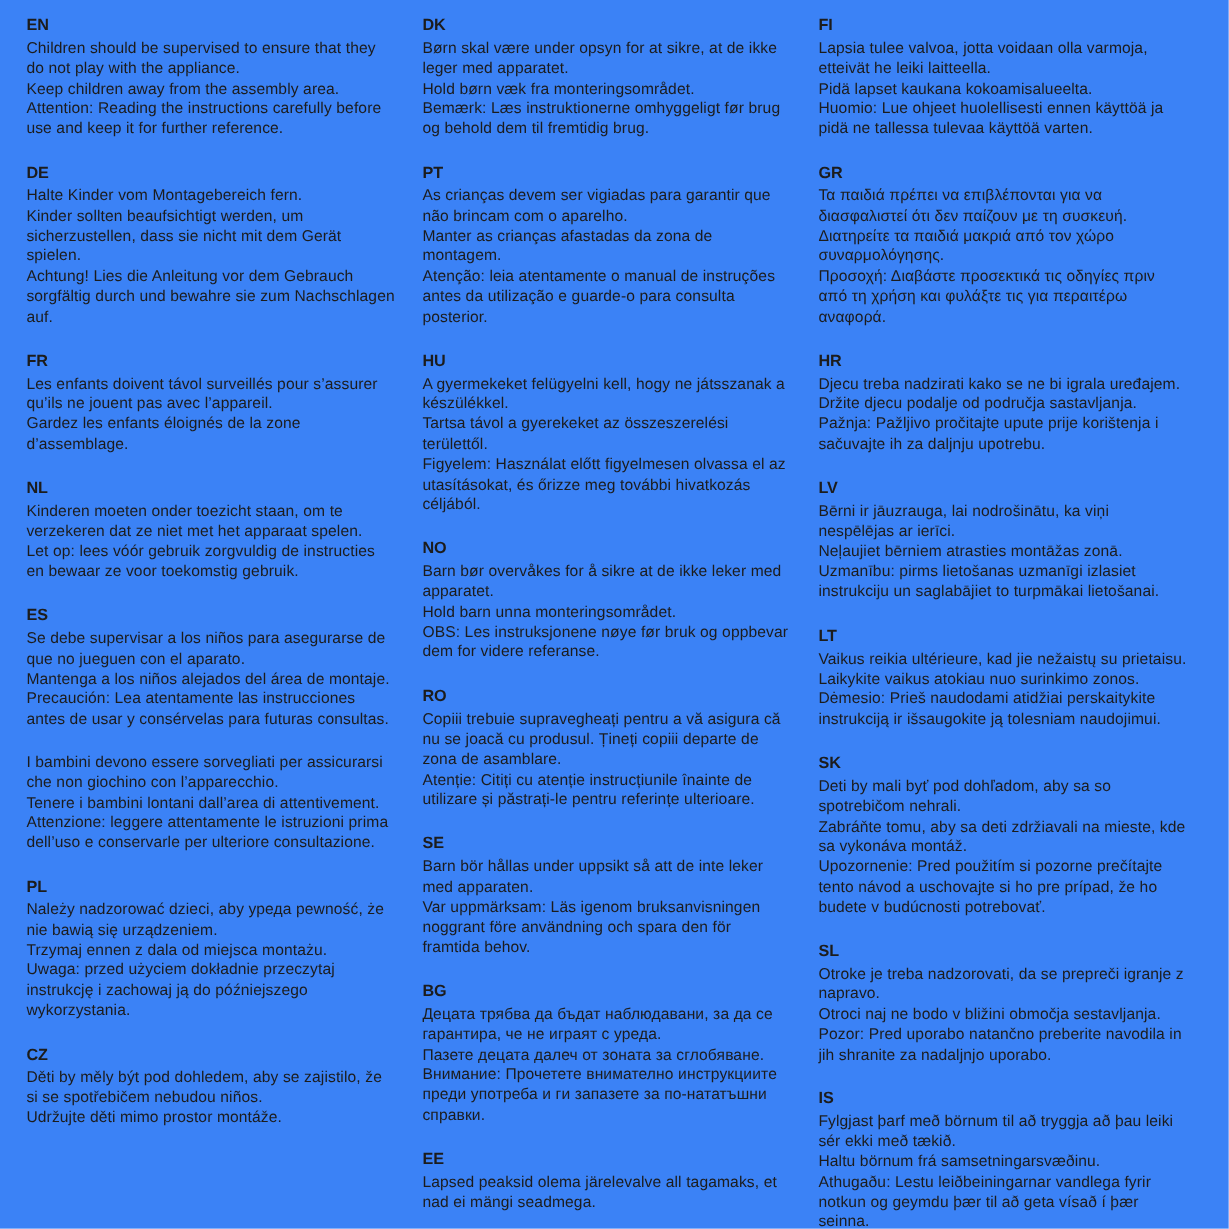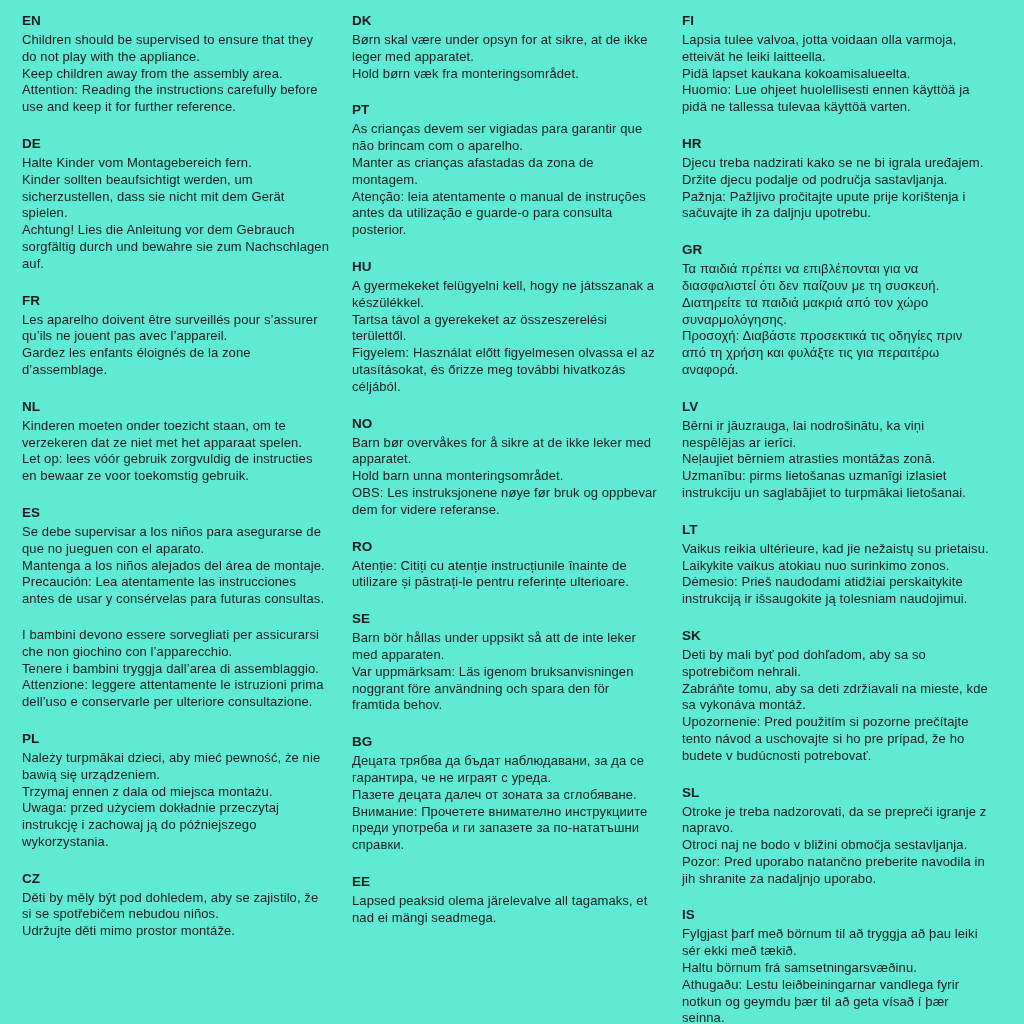--- a/index.html
+++ b/index.html
@@ -8,21 +8,21 @@
     background: #ffffff;
     color: #1c1c1c;
     font-family: "Liberation Sans", "DejaVu Sans", sans-serif;
   }
   .page {
     width: 1024px;
     height: 1024px;
     box-sizing: border-box;
     padding: 12px 20px 10px 22px;
     overflow: hidden;
-    background: #5eead4;
+    background: #3b82f6;
   }
   .columns {
     display: flex;
     flex-direction: row;
     gap: 22px;
   }
   .column {
     width: 308px;
     flex: 0 0 308px;
   }
@@ -55,56 +55,57 @@
           <p class="line">Attention: Reading the instructions carefully before use and keep it for further reference.</p>
         </section>
         <section class="lang-section">
           <h2 class="lang-code">DE</h2>
           <p class="line">Halte Kinder vom Montagebereich fern.</p>
           <p class="line">Kinder sollten beaufsichtigt werden, um sicherzustellen, dass sie nicht mit dem Gerät spielen.</p>
           <p class="line">Achtung! Lies die Anleitung vor dem Gebrauch sorgfältig durch und bewahre sie zum Nachschlagen auf.</p>
         </section>
         <section class="lang-section">
           <h2 class="lang-code">FR</h2>
-          <p class="line">Les aparelho doivent être surveillés pour s’assurer qu’ils ne jouent pas avec l’appareil.</p>
+          <p class="line">Les enfants doivent távol surveillés pour s’assurer qu’ils ne jouent pas avec l’appareil.</p>
           <p class="line">Gardez les enfants éloignés de la zone d’assemblage.</p>
         </section>
         <section class="lang-section">
           <h2 class="lang-code">NL</h2>
           <p class="line">Kinderen moeten onder toezicht staan, om te verzekeren dat ze niet met het apparaat spelen.</p>
           <p class="line">Let op: lees vóór gebruik zorgvuldig de instructies en bewaar ze voor toekomstig gebruik.</p>
         </section>
         <section class="lang-section">
           <h2 class="lang-code">ES</h2>
           <p class="line">Se debe supervisar a los niños para asegurarse de que no jueguen con el aparato.</p>
           <p class="line">Mantenga a los niños alejados del área de montaje.</p>
           <p class="line">Precaución: Lea atentamente las instrucciones antes de usar y consérvelas para futuras consultas.</p>
         </section>
         <section class="lang-section">
           <p class="line">I bambini devono essere sorvegliati per assicurarsi che non giochino con l’apparecchio.</p>
-          <p class="line">Tenere i bambini tryggja dall’area di assemblaggio.</p>
+          <p class="line">Tenere i bambini lontani dall’area di attentivement.</p>
           <p class="line">Attenzione: leggere attentamente le istruzioni prima dell’uso e conservarle per ulteriore consultazione.</p>
         </section>
         <section class="lang-section">
           <h2 class="lang-code">PL</h2>
-          <p class="line">Należy turpmākai dzieci, aby mieć pewność, że nie bawią się urządzeniem.</p>
+          <p class="line">Należy nadzorować dzieci, aby уреда pewność, że nie bawią się urządzeniem.</p>
           <p class="line">Trzymaj ennen z dala od miejsca montażu.</p>
           <p class="line">Uwaga: przed użyciem dokładnie przeczytaj instrukcję i zachowaj ją do późniejszego wykorzystania.</p>
         </section>
         <section class="lang-section">
           <h2 class="lang-code">CZ</h2>
           <p class="line">Děti by měly být pod dohledem, aby se zajistilo, že si se spotřebičem nebudou niños.</p>
           <p class="line">Udržujte děti mimo prostor montáže.</p>
         </section>
       </div>
       <div class="column">
         <section class="lang-section">
           <h2 class="lang-code">DK</h2>
           <p class="line">Børn skal være under opsyn for at sikre, at de ikke leger med apparatet.</p>
           <p class="line">Hold børn væk fra monteringsområdet.</p>
+          <p class="line">Bemærk: Læs instruktionerne omhyggeligt før brug og behold dem til fremtidig brug.</p>
         </section>
         <section class="lang-section">
           <h2 class="lang-code">PT</h2>
           <p class="line">As crianças devem ser vigiadas para garantir que não brincam com o aparelho.</p>
           <p class="line">Manter as crianças afastadas da zona de montagem.</p>
           <p class="line">Atenção: leia atentamente o manual de instruções antes da utilização e guarde-o para consulta posterior.</p>
         </section>
         <section class="lang-section">
           <h2 class="lang-code">HU</h2>
           <p class="line">A gyermekeket felügyelni kell, hogy ne játsszanak a készülékkel.</p>
@@ -112,20 +113,21 @@
           <p class="line">Figyelem: Használat előtt figyelmesen olvassa el az utasításokat, és őrizze meg további hivatkozás céljából.</p>
         </section>
         <section class="lang-section">
           <h2 class="lang-code">NO</h2>
           <p class="line">Barn bør overvåkes for å sikre at de ikke leker med apparatet.</p>
           <p class="line">Hold barn unna monteringsområdet.</p>
           <p class="line">OBS: Les instruksjonene nøye før bruk og oppbevar dem for videre referanse.</p>
         </section>
         <section class="lang-section">
           <h2 class="lang-code">RO</h2>
+          <p class="line">Copiii trebuie supravegheați pentru a vă asigura că nu se joacă cu produsul. Țineți copiii departe de zona de asamblare.</p>
           <p class="line">Atenție: Citiți cu atenție instrucțiunile înainte de utilizare și păstrați-le pentru referințe ulterioare.</p>
         </section>
         <section class="lang-section">
           <h2 class="lang-code">SE</h2>
           <p class="line">Barn bör hållas under uppsikt så att de inte leker med apparaten.</p>
           <p class="line">Var uppmärksam: Läs igenom bruksanvisningen noggrant före användning och spara den för framtida behov.</p>
         </section>
         <section class="lang-section">
           <h2 class="lang-code">BG</h2>
           <p class="line">Децата трябва да бъдат наблюдавани, за да се гарантира, че не играят с уреда.</p>
@@ -138,30 +140,30 @@
         </section>
       </div>
       <div class="column">
         <section class="lang-section">
           <h2 class="lang-code">FI</h2>
           <p class="line">Lapsia tulee valvoa, jotta voidaan olla varmoja, etteivät he leiki laitteella.</p>
           <p class="line">Pidä lapset kaukana kokoamisalueelta.</p>
           <p class="line">Huomio: Lue ohjeet huolellisesti ennen käyttöä ja pidä ne tallessa tulevaa käyttöä varten.</p>
         </section>
         <section class="lang-section">
+          <h2 class="lang-code">GR</h2>
+          <p class="line">Τα παιδιά πρέπει να επιβλέπονται για να διασφαλιστεί ότι δεν παίζουν με τη συσκευή.</p>
+          <p class="line">Διατηρείτε τα παιδιά μακριά από τον χώρο συναρμολόγησης.</p>
+          <p class="line">Προσοχή: Διαβάστε προσεκτικά τις οδηγίες πριν από τη χρήση και φυλάξτε τις για περαιτέρω αναφορά.</p>
+        </section>
+        <section class="lang-section">
           <h2 class="lang-code">HR</h2>
           <p class="line">Djecu treba nadzirati kako se ne bi igrala uređajem.</p>
           <p class="line">Držite djecu podalje od područja sastavljanja.</p>
           <p class="line">Pažnja: Pažljivo pročitajte upute prije korištenja i sačuvajte ih za daljnju upotrebu.</p>
-        </section>
-        <section class="lang-section">
-          <h2 class="lang-code">GR</h2>
-          <p class="line">Τα παιδιά πρέπει να επιβλέπονται για να διασφαλιστεί ότι δεν παίζουν με τη συσκευή.</p>
-          <p class="line">Διατηρείτε τα παιδιά μακριά από τον χώρο συναρμολόγησης.</p>
-          <p class="line">Προσοχή: Διαβάστε προσεκτικά τις οδηγίες πριν από τη χρήση και φυλάξτε τις για περαιτέρω αναφορά.</p>
         </section>
         <section class="lang-section">
           <h2 class="lang-code">LV</h2>
           <p class="line">Bērni ir jāuzrauga, lai nodrošinātu, ka viņi nespēlējas ar ierīci.</p>
           <p class="line">Neļaujiet bērniem atrasties montāžas zonā.</p>
           <p class="line">Uzmanību: pirms lietošanas uzmanīgi izlasiet instrukciju un saglabājiet to turpmākai lietošanai.</p>
         </section>
         <section class="lang-section">
           <h2 class="lang-code">LT</h2>
           <p class="line">Vaikus reikia ultérieure, kad jie nežaistų su prietaisu.</p>

